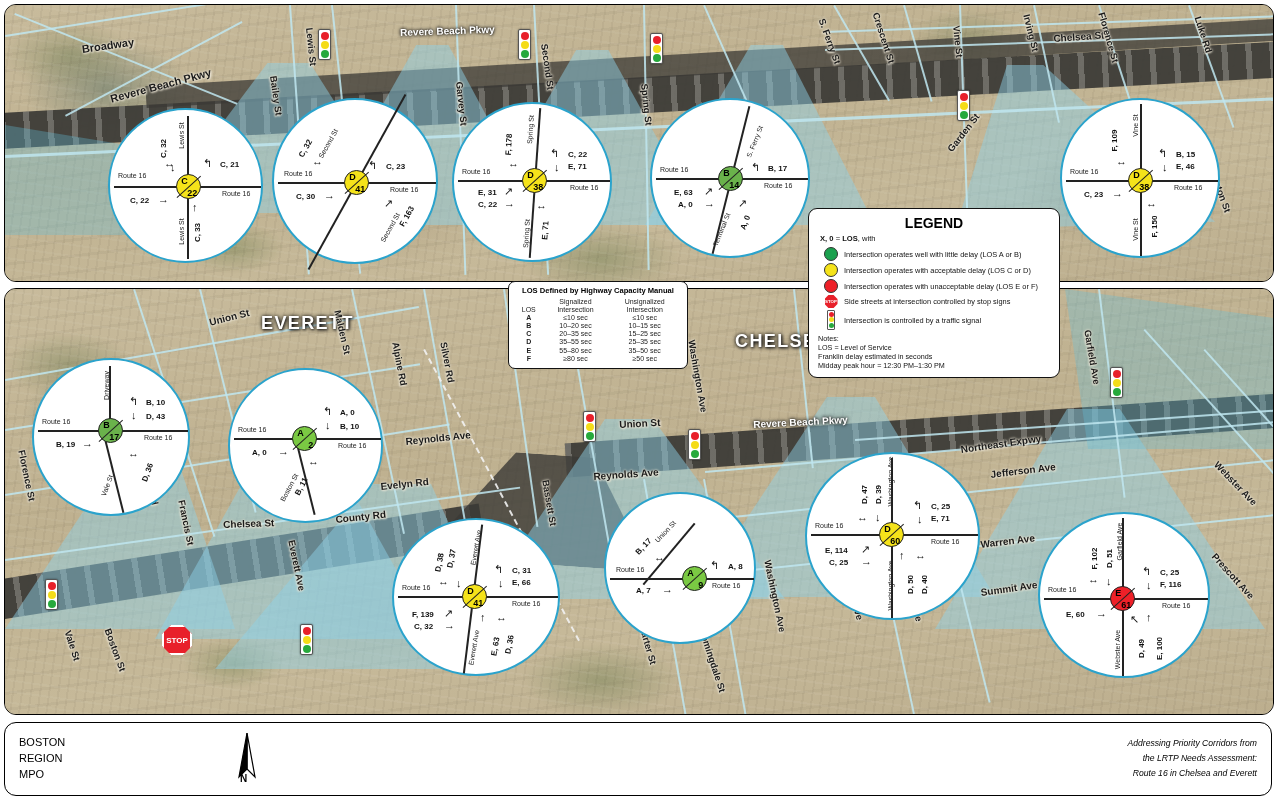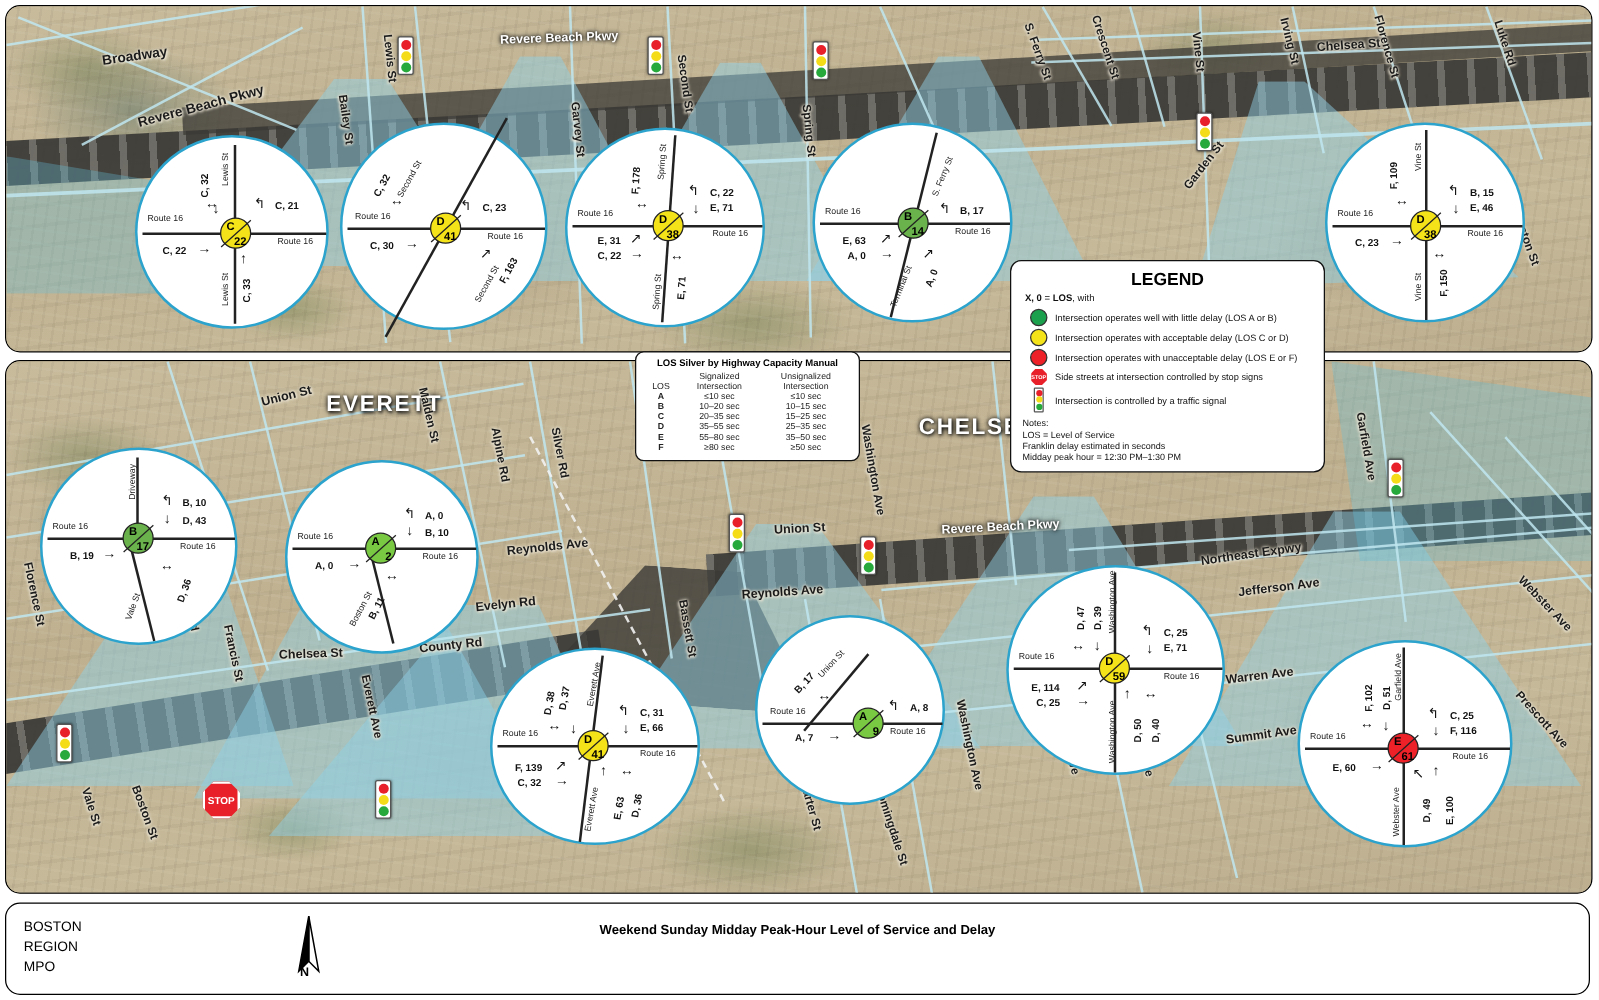--- a/index.html
+++ b/index.html
@@ -612,21 +612,21 @@
       <span class="arrow" style="left:54px;top:90px;">↗</span>
       <div class="mv" style="left:22px;top:104px;">C, 25</div>
       <span class="arrow" style="left:54px;top:102px;">→</span>
       <div class="mv" style="left:94px;top:126px;transform:rotate(-90deg);">D, 50</div>
       <div class="mv" style="left:108px;top:126px;transform:rotate(-90deg);">D, 40</div>
       <span class="arrow" style="left:92px;top:96px;">↑</span>
       <span class="arrow" style="left:108px;top:96px;">↔</span>
       <div class="los-badge" style="left:72px;top:68px;width:25px;height:25px;background:#f5e31a;">
         <span class="slash"></span>
         <span class="lo">D</span>
-        <span class="de">59</span>
+        <span class="de">60</span>
       </div>
     </div>
   </div>
 
   <div class="callout" style="left:1038px;top:512px;width:172px;height:166px;">
     <div class="cal-inner">
       <div class="ax h" style="left:4px;top:84px;width:164px;"></div>
       <div class="ax v" style="left:82px;top:4px;height:158px;"></div>
       <div class="rt" style="left:8px;top:72px;">Route 16</div>
       <div class="rt" style="left:122px;top:88px;">Route 16</div>
@@ -648,21 +648,21 @@
       <span class="arrow" style="left:106px;top:98px;">↑</span>
       <div class="los-badge" style="left:70px;top:72px;width:25px;height:25px;background:#ee2028;">
         <span class="slash"></span>
         <span class="lo">E</span>
         <span class="de">61</span>
       </div>
     </div>
   </div>
 
   <div id="los-table">
-    <div class="ttl">LOS Silver by Highway Capacity Manual</div>
+    <div class="ttl">LOS Defined by Highway Capacity Manual</div>
     <table>
       <thead>
         <tr>
           <th></th>
           <th>Signalized</th>
           <th>Unsignalized</th>
         </tr>
         <tr>
           <th class="lo">LOS</th>
           <th>Intersection</th>
@@ -768,18 +768,22 @@
 
     <div id="northarrow">
       <svg width="40" height="50" viewBox="0 0 40 50">
         <path d="M20 2 L28 46 L20 38 Z" fill="#ffffff" stroke="#000" stroke-width="1.2"></path>
         <path d="M20 2 L12 46 L20 38 Z" fill="#000000" stroke="#000" stroke-width="1.2"></path>
       </svg>
       <span class="nlabel">N</span>
     </div>
 
     <div class="fig">
-      <div>Weekend Sunday Midday Peak-Hour Level of Service and Delay</div>
-    </div>
-
+    </div>
+
+    <div class="src">
+      <div>Addressing Priority Corridors from</div>
+      <div>the LRTP Needs Assessment:</div>
+      <div>Route 16 in Chelsea and Everett</div>
+    </div>
   </div>
 
 </div>
 
 </body></html>

